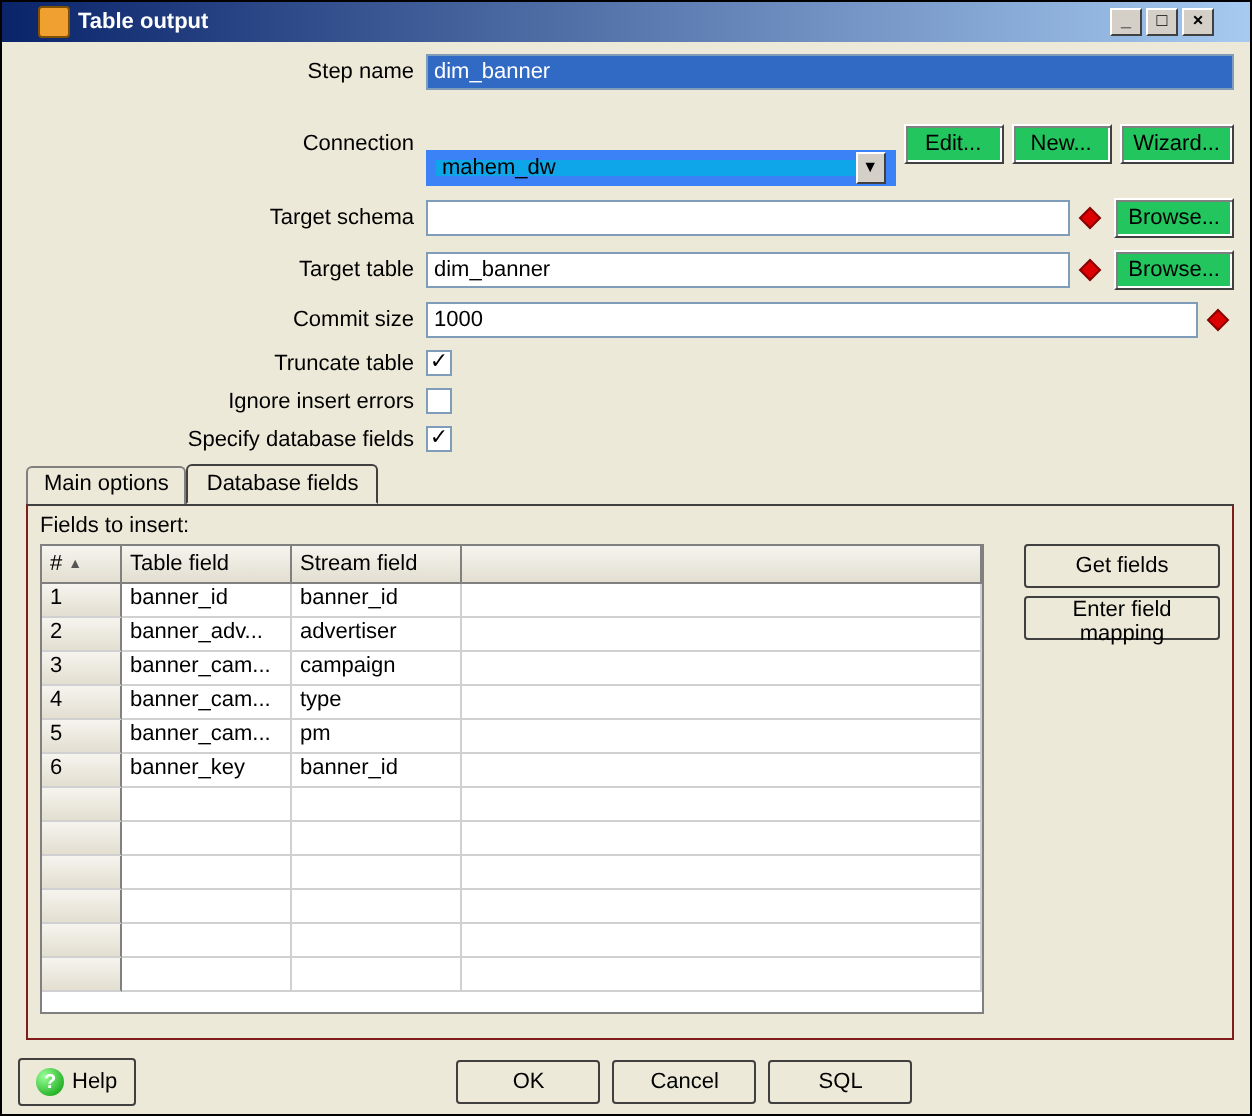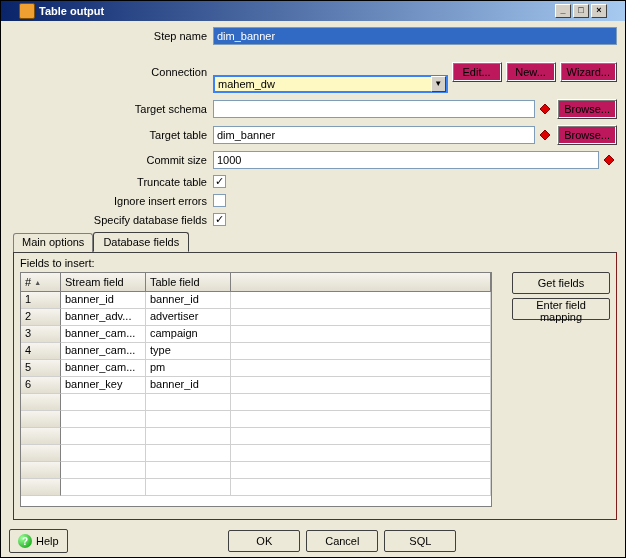--- a/index.html
+++ b/index.html
@@ -61,41 +61,41 @@
     flex: 1;
     height: 18px;
     border: 1px solid #7f9db9;
     background: #fff;
     font: inherit;
     padding: 1px 3px;
   }
   .form-input.sel { background: #316ac5; color:#fff; }
   .select-wrap {
     flex:1; display:flex; align-items:center;
-    border: 2px solid #3b82f6;
-    background:#fef9c3;
+    border: 5px solid #3b82f6;
+    background:#0ea5e9;
     height:18px;
     padding:0 0 0 3px;
     position:relative;
     margin-top:24px;
   }
   .select-btn {
     width:15px; height:16px;
     background:#d4d0c8;
     border:1px solid #fff;
     border-right-color:#404040;
     border-bottom-color:#404040;
     text-align:center;
     font-size:8px;
     line-height:13px;
     cursor:pointer;
   }
   .btn {
     height: 20px;
-    background: #be185d;
+    background: #22c55e;
     border: 1px solid #fff;
     border-right-color: #404040;
     border-bottom-color: #404040;
     font: inherit;
     padding: 0 6px;
     margin-left: 4px;
     min-width: 50px;
     cursor: pointer;
     box-shadow: 1px 1px 0 #808080 inset, -1px -1px 0 #fff inset;
   }
@@ -307,22 +307,22 @@
     </div>
     <div class="tab-panel">
       <span class="fields-label">Fields to insert:</span>
       <div class="panel-body">
         <div class="table-wrap">
           <div class="thead">
             <div class="th col-num">
                 <span>#</span>
                 <span class="sort-ind">▲</span>
               </div>
+            <div class="th col-tf">Table field</div>
             <div class="th col-sf">Stream field</div>
-            <div class="th col-tf">Table field</div>
             <div class="th col-rest"></div>
           </div>
           <div class="tbody" id="tbody">
               <div class="tr">
                 <div class="td rownum col-num">1</div>
                 <div class="td col-tf">banner_id</div>
                 <div class="td col-sf">banner_id</div>
                 <div class="td col-rest"></div>
               </div>
               <div class="tr">

